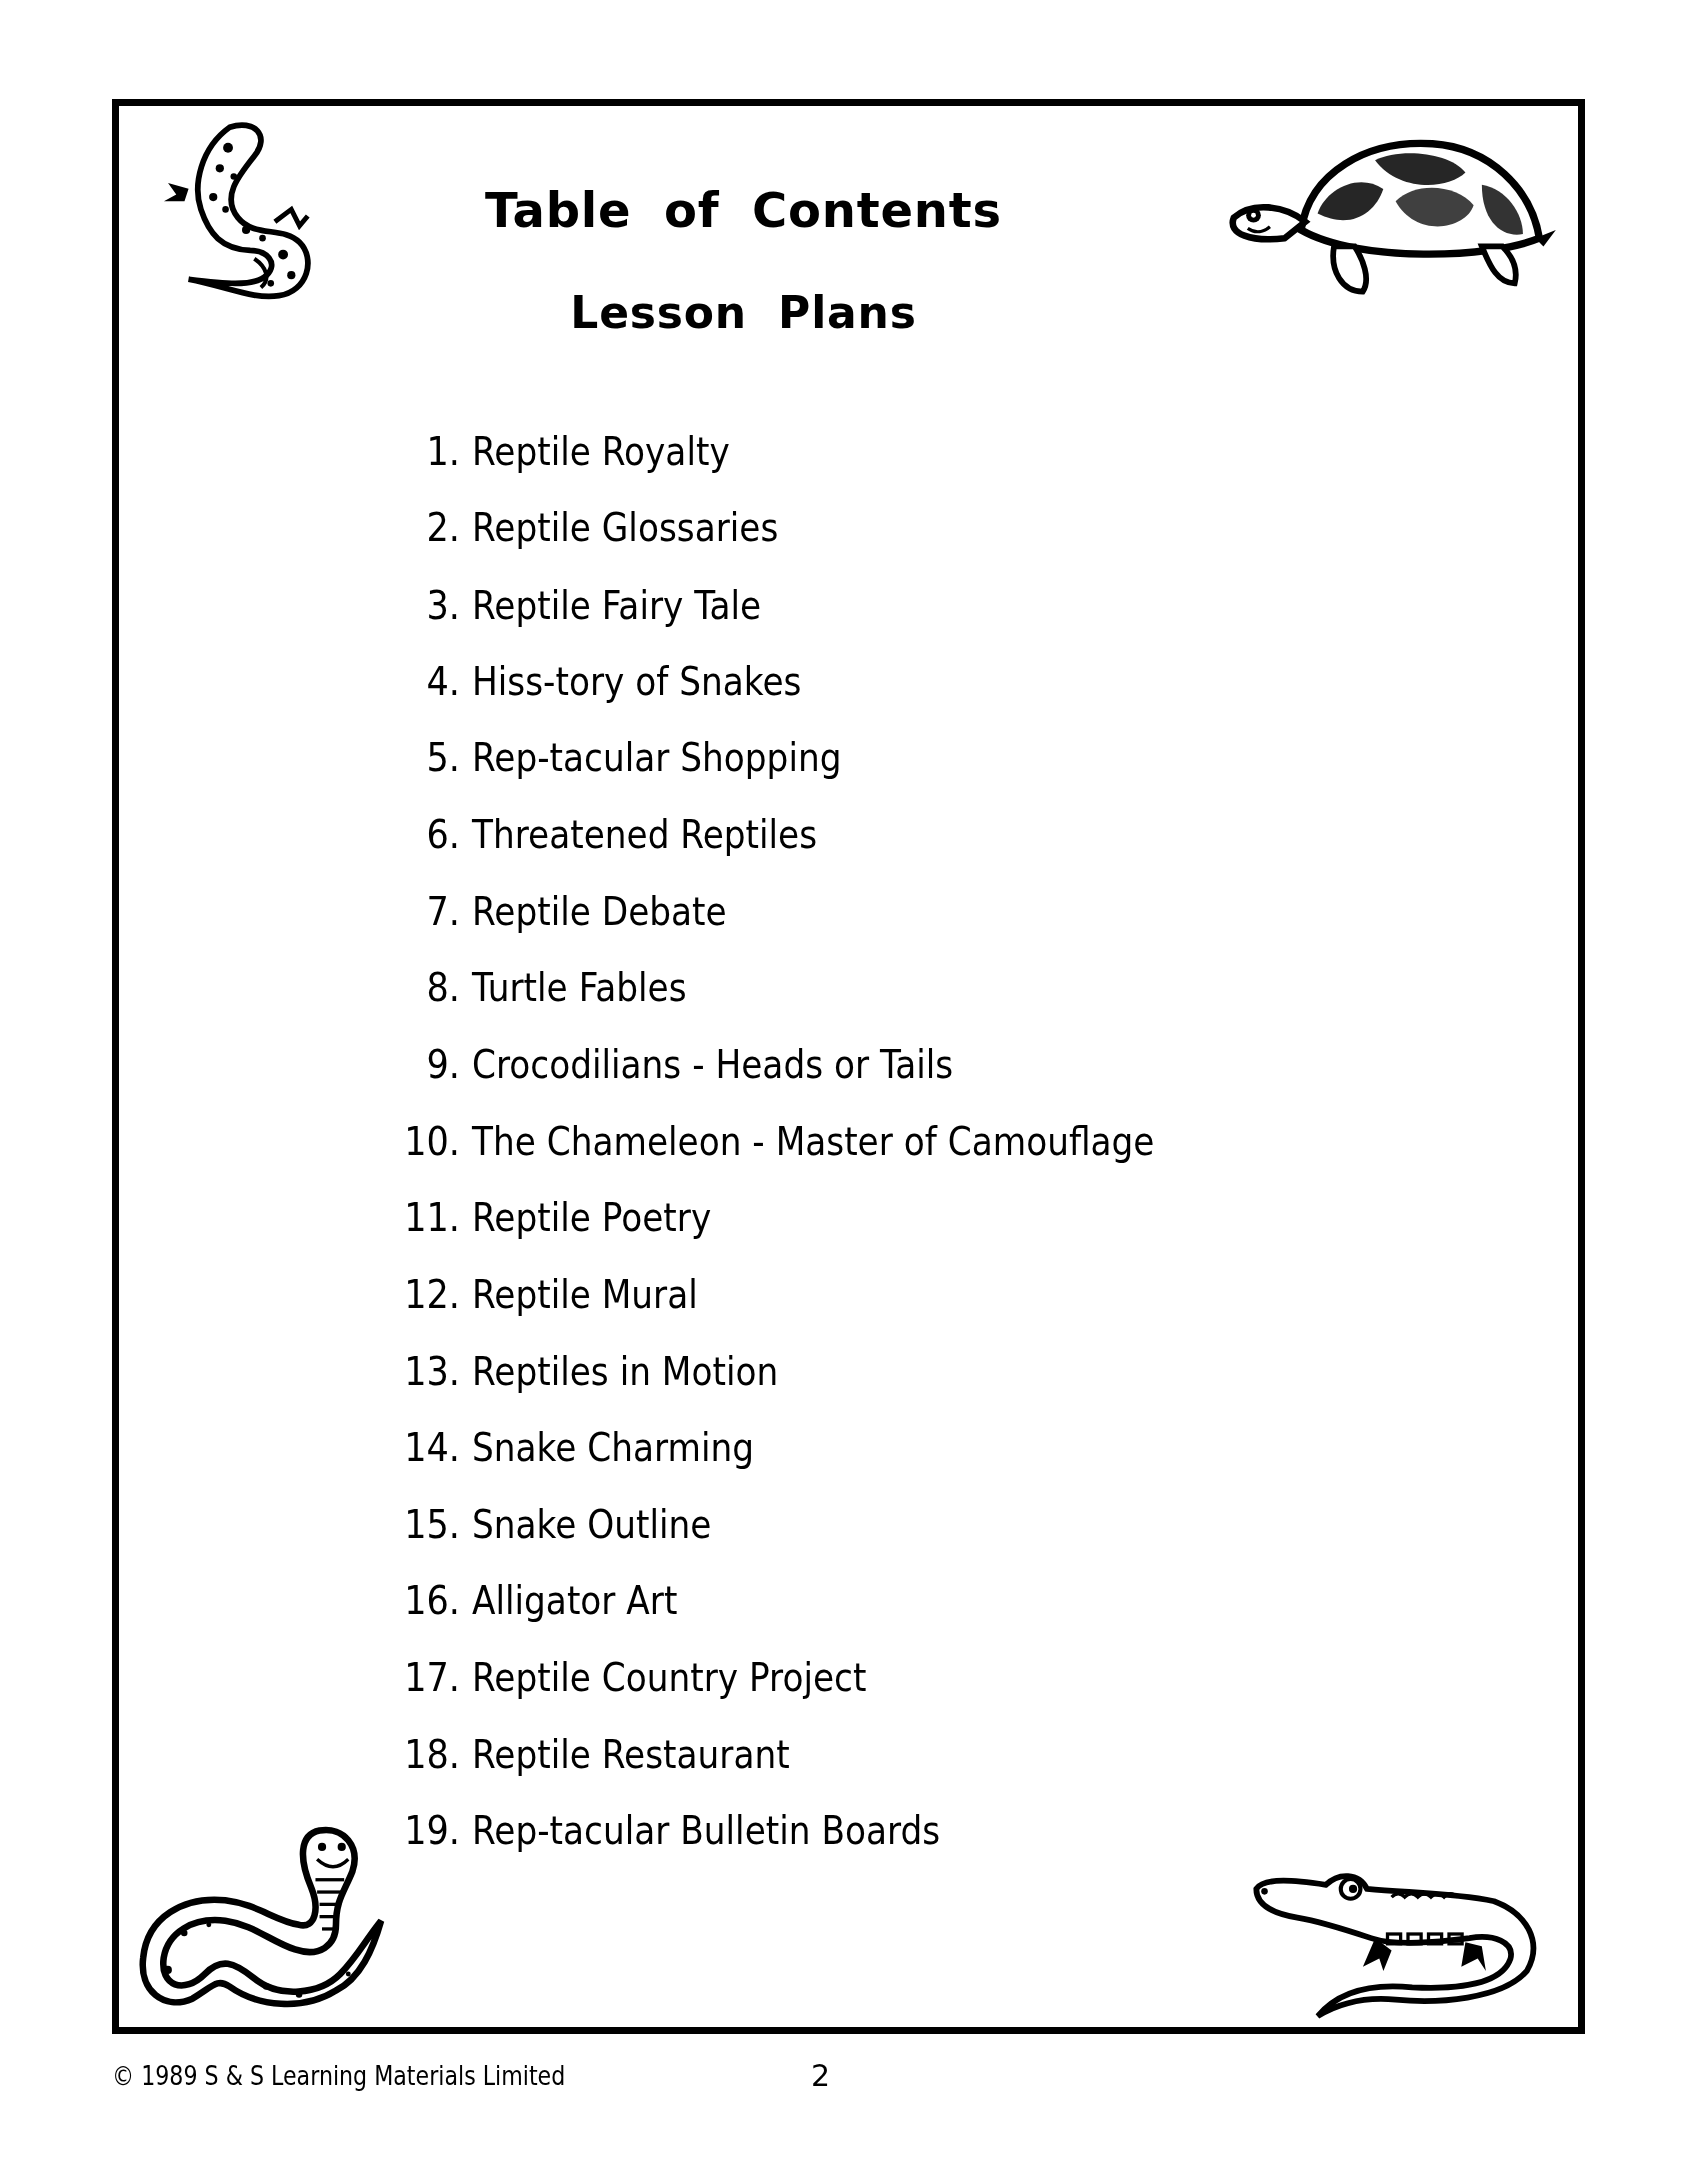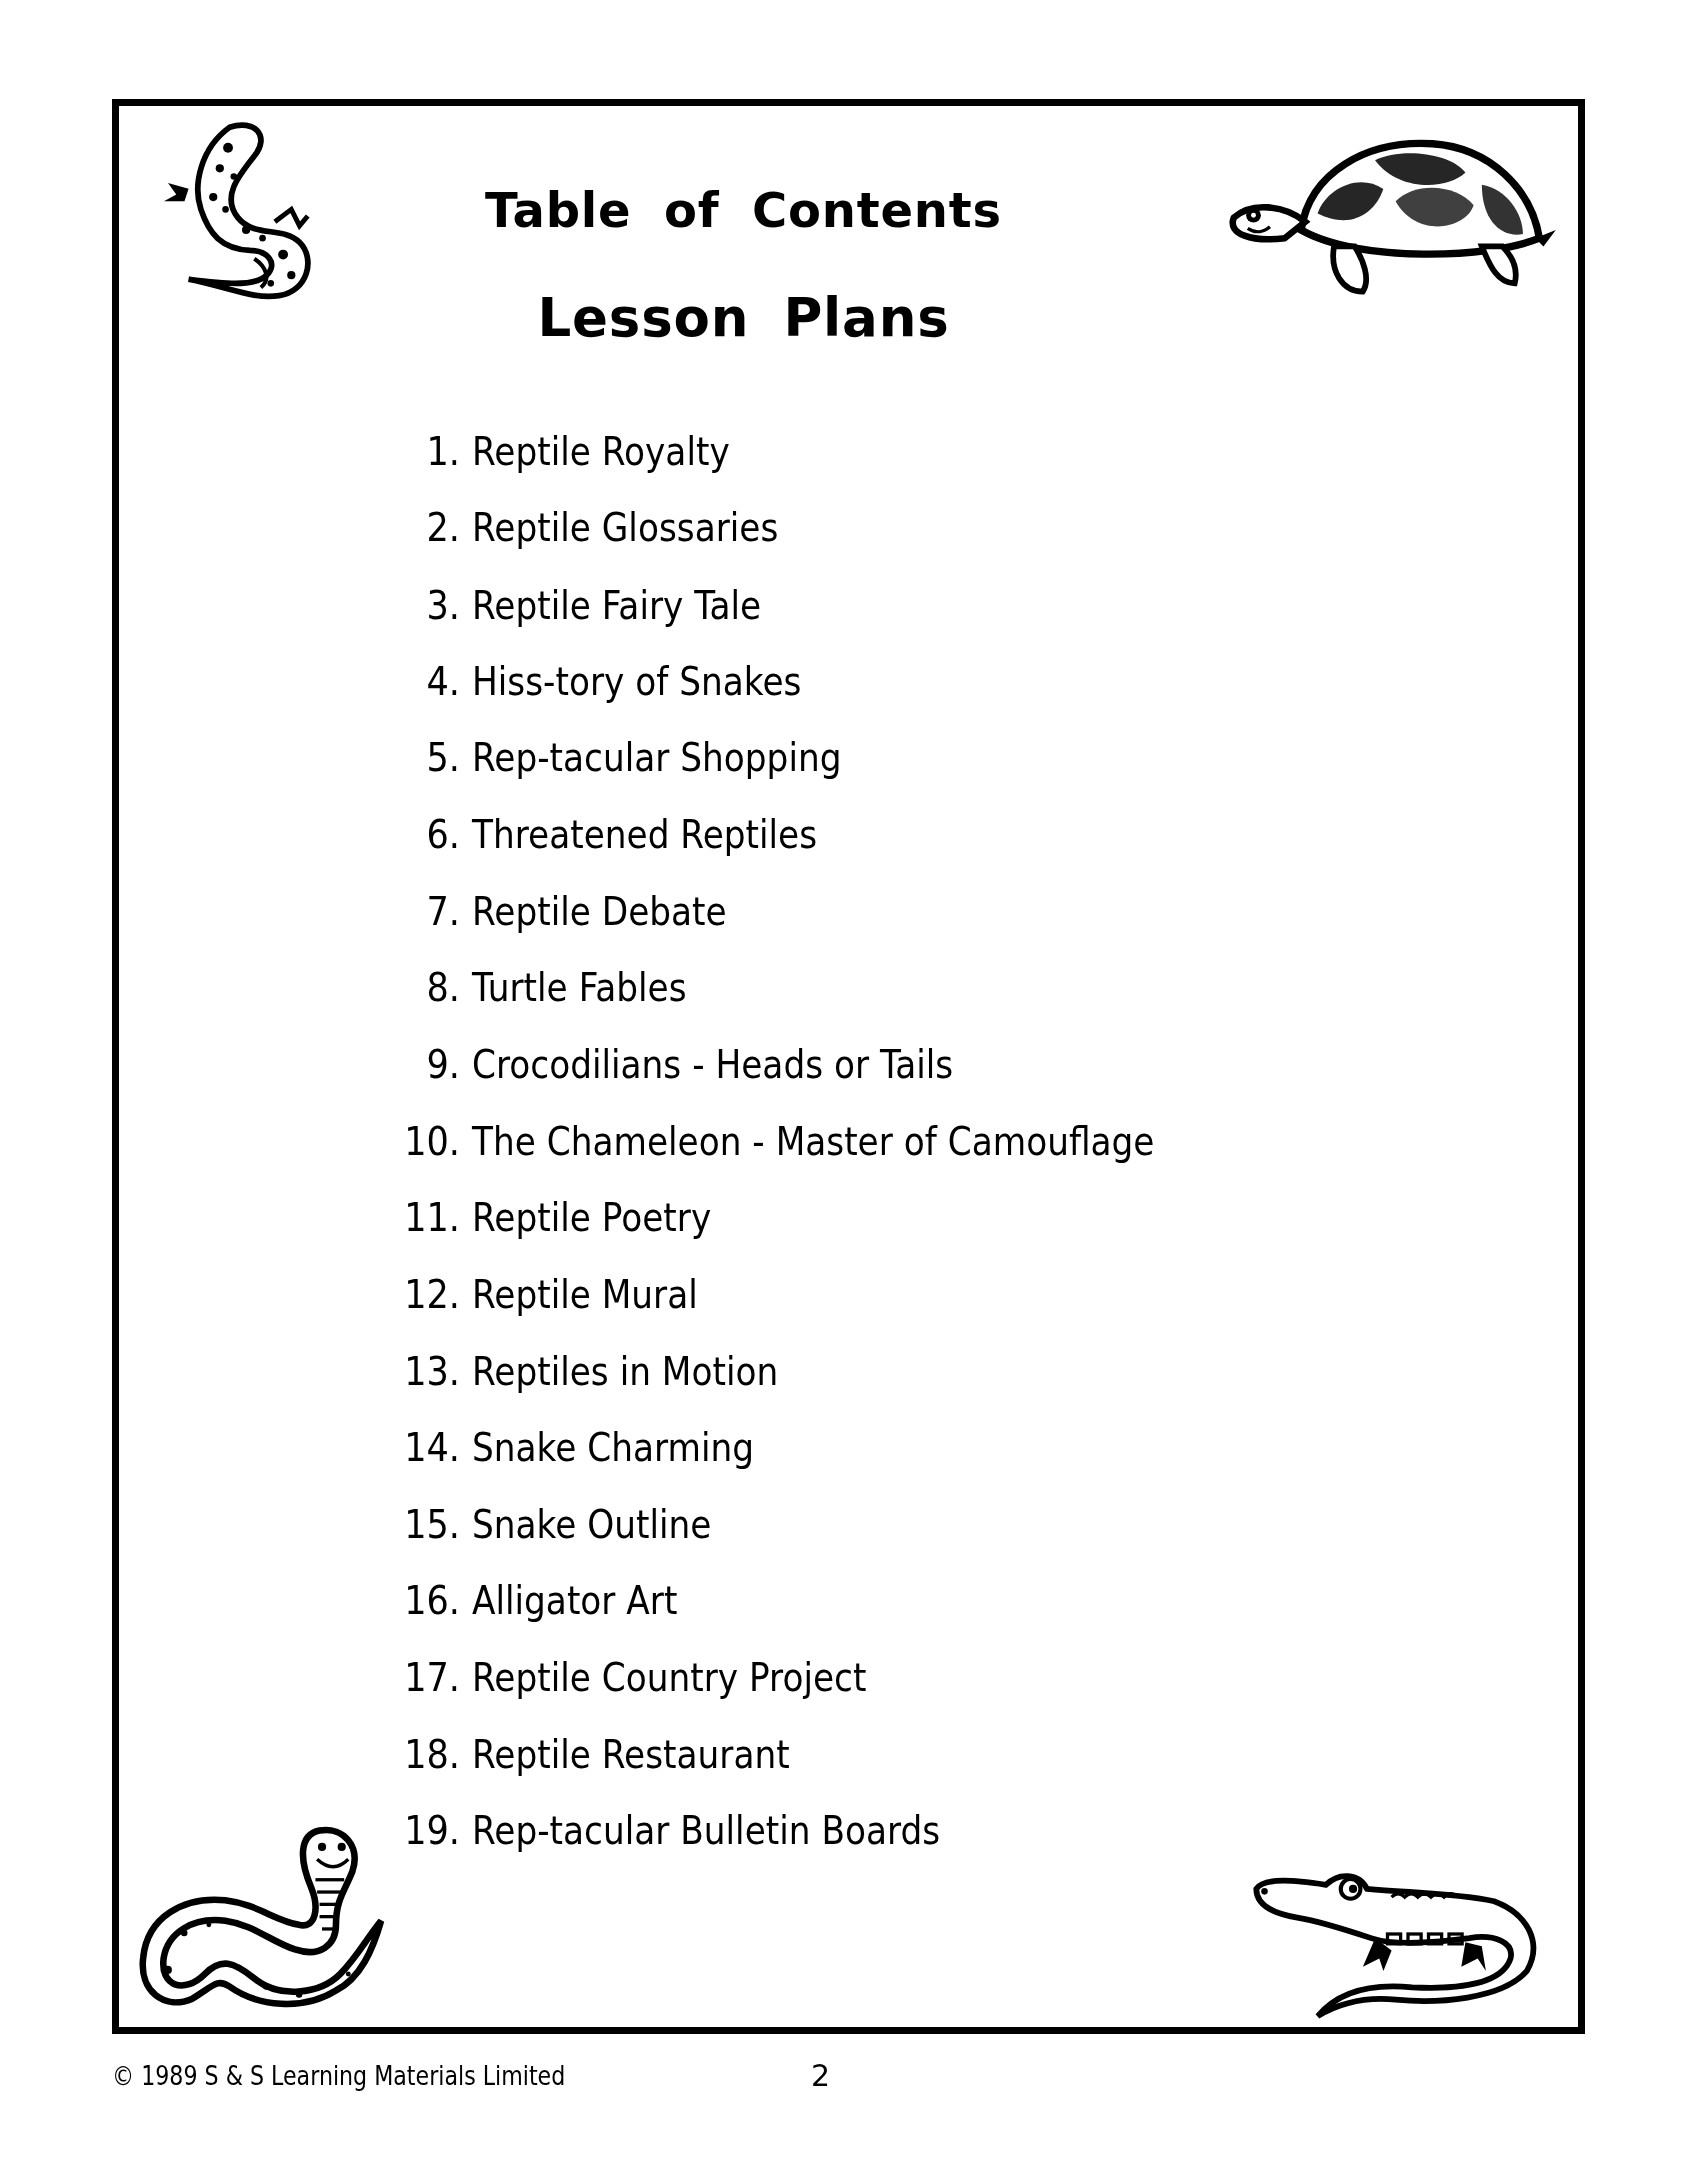--- a/index.html
+++ b/index.html
@@ -11,21 +11,21 @@
       position: absolute; left: 112px; top: 99px;
       width: 1459px; height: 1921px;
       border: 7.4px solid #000; box-sizing: content-box;
     }
     .title {
       position: absolute; left: 0; width: 1487px; text-align: center;
       font-weight: bold; letter-spacing: 0.8px; margin: 0;
       transform-origin: center;
     }
     .title-main { top: 182px; font-size: 48px; word-spacing: 15px; }
-    .title-sub  { top: 287px; font-size: 53px; word-spacing: 15px; }
+    .title-sub  { top: 287px; font-size: 44px; word-spacing: 15px; }
 
     .toc-list { position: absolute; left: 0; top: 0; margin: 0; padding: 0; list-style: none; }
     .toc-item {
       position: absolute; left: 0; height: 49px; white-space: nowrap;
       font-size: 39px; line-height: 49px;
     }
     .toc-num {
       position: absolute; right: calc(100% - 460px); text-align: right;
       display: inline-block; width: 99px;
       transform: scaleX(0.9); transform-origin: right center;

